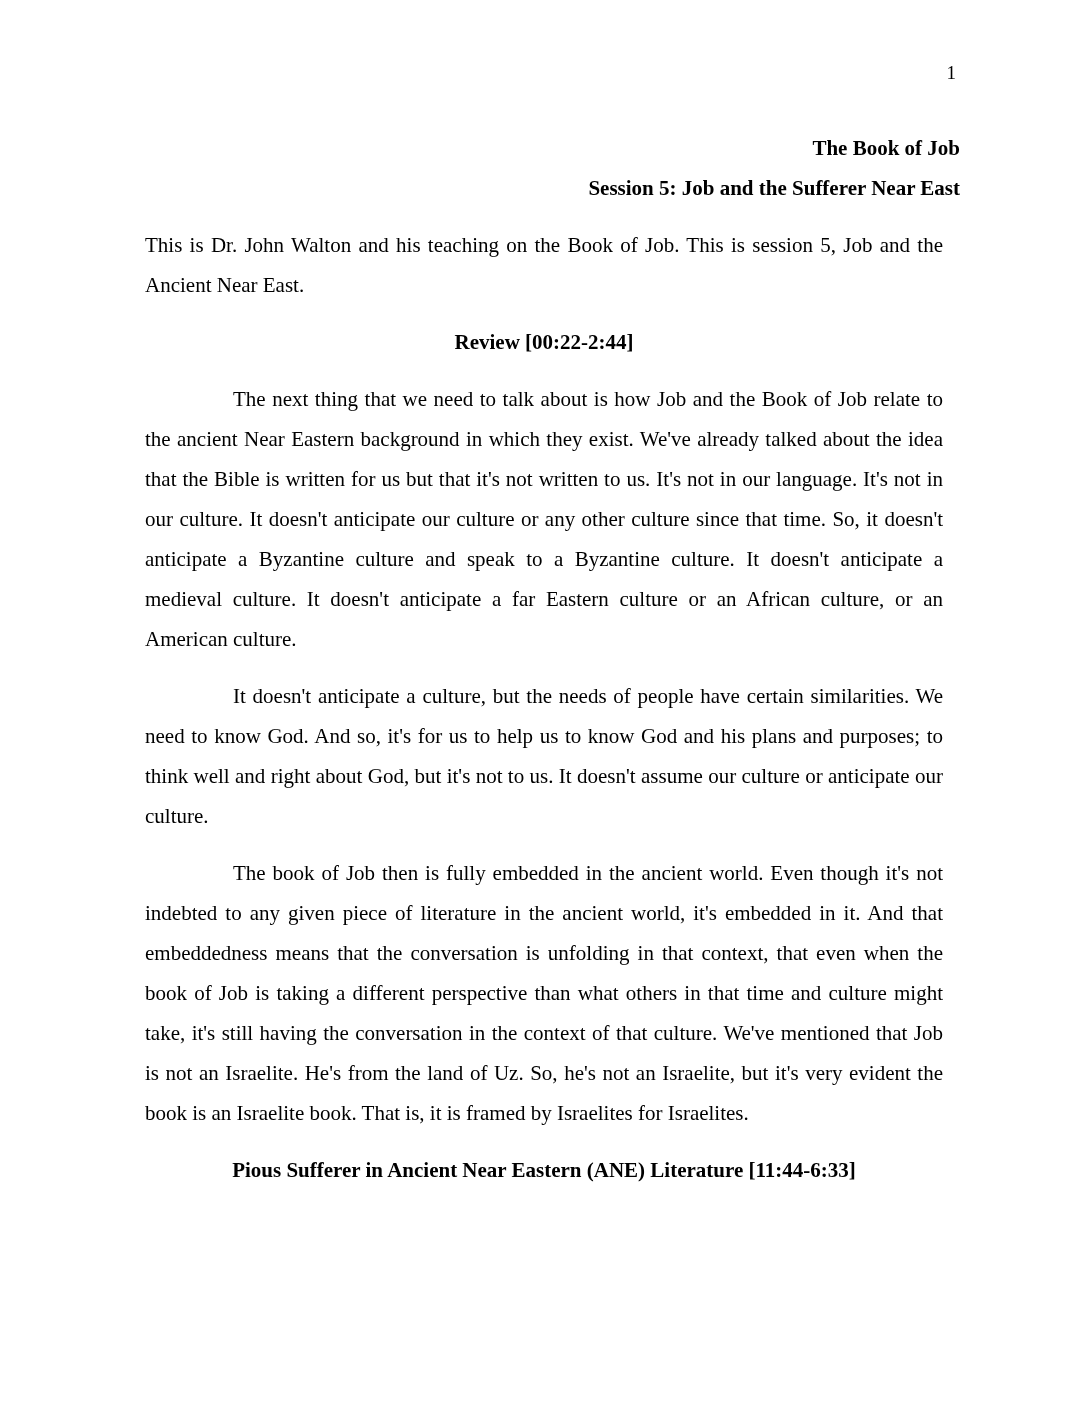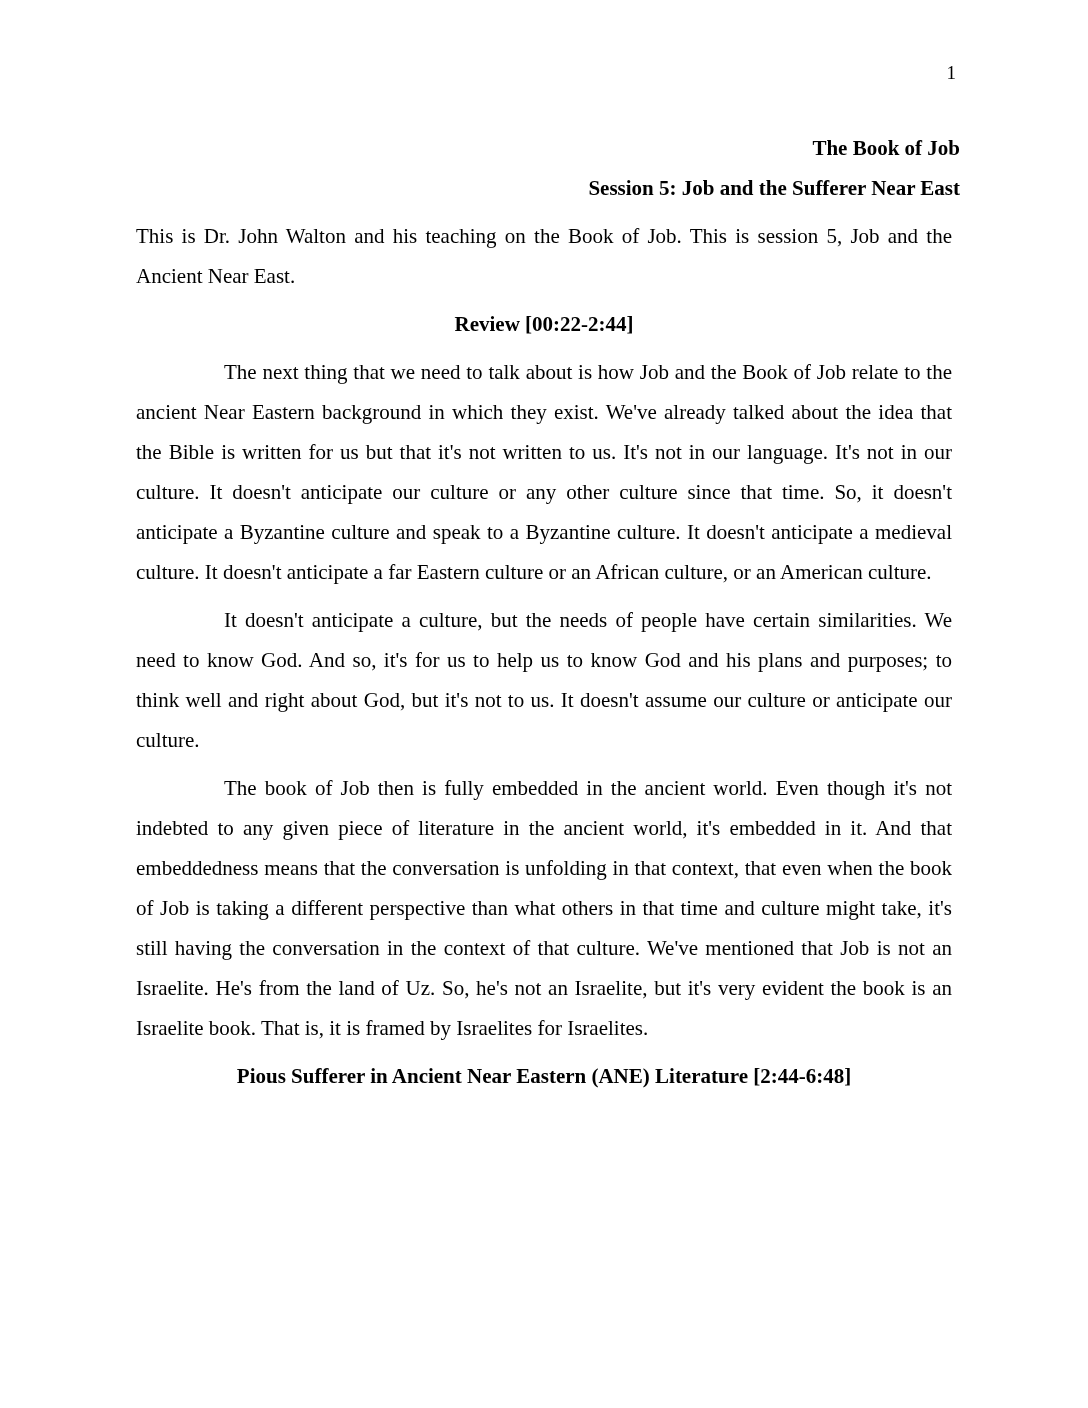--- a/index.html
+++ b/index.html
@@ -30,21 +30,21 @@
   }
   .title-line {
     text-align: right;
     font-weight: bold;
     font-size: 21px;
     line-height: 40px;
   }
   p.body-text {
     font-size: 21px;
     line-height: 40px;
-    margin: 8px;
+    margin: 17px;
     text-align: justify;
   }
   p.indent {
     text-indent: 88px;
   }
   .section-heading {
     font-size: 21px;
     line-height: 40px;
     font-weight: bold;
     text-align: center;
@@ -66,16 +66,16 @@
   <p class="body-text">This is Dr. John Walton and his teaching on the Book of Job. This is session 5, Job and the Ancient Near East.</p>
 
   <h2 class="section-heading">Review [00:22-2:44]</h2>
 
   <p class="body-text indent">The next thing that we need to talk about is how Job and the Book of Job relate to the ancient Near Eastern background in which they exist. We've already talked about the idea that the Bible is written for us but that it's not written to us. It's not in our language. It's not in our culture. It doesn't anticipate our culture or any other culture since that time. So, it doesn't anticipate a Byzantine culture and speak to a Byzantine culture. It doesn't anticipate a medieval culture. It doesn't anticipate a far Eastern culture or an African culture, or an American culture.</p>
 
   <p class="body-text indent">It doesn't anticipate a culture, but the needs of people have certain similarities. We need to know God. And so, it's for us to help us to know God and his plans and purposes; to think well and right about God, but it's not to us. It doesn't assume our culture or anticipate our culture.</p>
 
   <p class="body-text indent">The book of Job then is fully embedded in the ancient world. Even though it's not indebted to any given piece of literature in the ancient world, it's embedded in it. And that embeddedness means that the conversation is unfolding in that context, that even when the book of Job is taking a different perspective than what others in that time and culture might take, it's still having the conversation in the context of that culture. We've mentioned that Job is not an Israelite. He's from the land of Uz. So, he's not an Israelite, but it's very evident the book is an Israelite book. That is, it is framed by Israelites for Israelites.</p>
 
-  <h2 class="section-heading">Pious Sufferer in Ancient Near Eastern (ANE) Literature [2:44-6:48]</h2>
+  <h2 class="section-heading">Pious Sufferer in Ancient Near Eastern (ANE) Literature [11:44-6:33]</h2>
 
 
 </div>
 
 </body></html>

